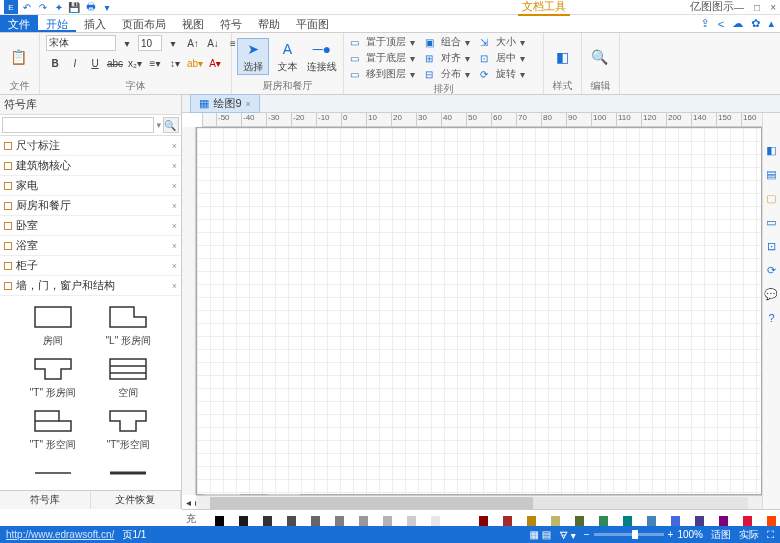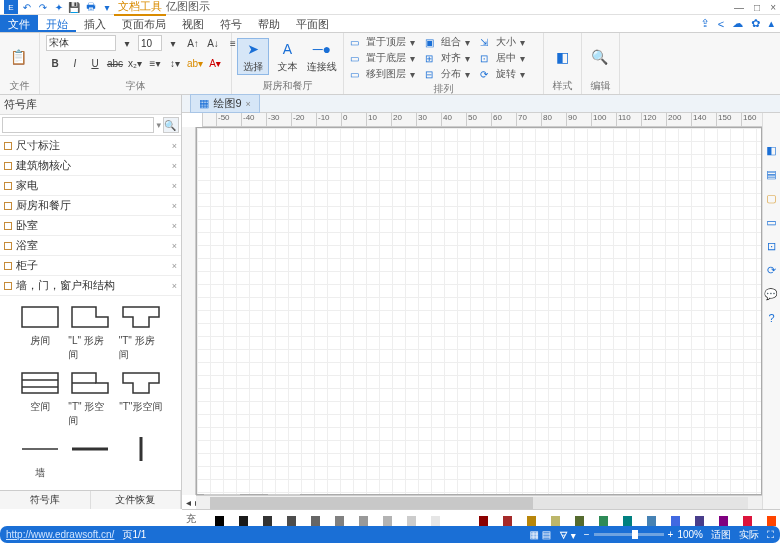--- a/index.html
+++ b/index.html
@@ -2,21 +2,21 @@
 <html><head>
 <meta charset="utf-8">
 <style>
 * { margin:0; padding:0; box-sizing:border-box; font-family:"Microsoft YaHei",SimSun,sans-serif; }
 body { width:780px; height:543px; background:#fff; font-size:11px; color:#333; overflow:hidden; position:relative; }
 
 
 .titlebar { height:15px; background:#fff; display:flex; align-items:center; padding:0 4px; border-bottom:1px solid #e0e0e0;}
 .qat { display:flex; gap:2px; align-items:center; }
 .qat .ico { width:14px; height:14px; display:flex; align-items:center; justify-content:center; color:#1a6fd6; font-size:10px; }
-.title-center { flex:1; display:flex; justify-content:flex-start; font-size:11px; color:#555;}
+.title-center { flex:1; display:flex; justify-content:flex-end; gap:120px; font-size:11px; color:#555;}
 .title-center .highlight { color:#d98b00; border-bottom:2px solid #d98b00; padding:0 4px;}
 .winbtns { display:flex; gap:10px; color:#666; font-size:10px;}
 
 
 .tabs { height:18px; display:flex; align-items:stretch; background:#fff; font-size:11px; border-bottom:1px solid #d0d0d0;}
 .tab { padding:2px 8px; color:#444; cursor:pointer;}
 .tab.file { background:#1a6fd6; color:#fff; }
 .tab.active { color:#1a6fd6; border-bottom:2px solid #1a6fd6;}
 .tabs .spacer { flex:1; }
 .tabs .right { display:flex; gap:8px; align-items:center; padding-right:6px; color:#1a6fd6;}
@@ -44,21 +44,21 @@
 
 
 .left { position:absolute; left:0; top:95px; width:182px; bottom:34px; border-right:1px solid #ccc; background:#fff; display:flex; flex-direction:column;}
 .left .hdr { font-size:11px; padding:2px 4px; border-bottom:1px solid #ddd; color:#333; background:#f5f5f5;}
 .srch { display:flex; padding:2px; gap:2px; border-bottom:1px solid #ddd;}
 .srch input { flex:1; font-size:10px; height:16px; border:1px solid #ccc; padding:0 2px;}
 .srch .sb { width:16px; height:16px; background:#eef3f8; border:1px solid #ccc; display:flex; align-items:center; justify-content:center; color:#1a6fd6; font-size:10px;}
 .cat { display:flex; align-items:center; padding:2px 4px; border-bottom:1px solid #eee; font-size:11px; color:#333;}
 .cat .sq { width:8px; height:8px; border:1px solid #c58b3a; margin-right:4px;}
 .cat .cl { margin-left:auto; color:#999; font-size:9px;}
-.shapes { flex:1; overflow:auto; padding:4px 16px; display:grid; grid-template-columns:repeat(3,1fr); gap:2px 2px;}
+.shapes { flex:1; overflow:auto; padding:4px 16px; display:grid; grid-template-columns:repeat(2,1fr); gap:2px 2px;}
 .shp { display:flex; flex-direction:column; align-items:center; gap:2px; padding:2px; font-size:10px; color:#444;}
 .shp.selected { background:#b8d4f0;}
 .shp .sprev { width:44px; height:30px; display:flex; align-items:center; justify-content:center;}
 .btabs { display:flex; border-top:1px solid #ccc; font-size:10px;}
 .btabs div { flex:1; text-align:center; padding:2px; border-right:1px solid #ddd; background:#f5f5f5;}
 
 
 .canvas { position:absolute; left:182px; right:18px; top:113px; bottom:34px; background:#fff; overflow:hidden;}
 .ruler-h { height:14px; background:#f5f5f5; border-bottom:1px solid #ccc; display:flex; font-size:8px; color:#666; overflow:hidden;margin-left:20px;}
 .ruler-h span { flex:0 0 25px; border-left:1px solid #ccc; padding-left:1px;}
@@ -71,21 +71,21 @@
 .pgtabs .pg { background:#fff; border:1px solid #ccc; padding:0 6px;}
 
 
 .rstrip { position:absolute; right:0; top:113px; width:18px; bottom:34px; background:#f7f7f7; border-left:1px solid #ddd; display:flex; flex-direction:column; align-items:center; gap:10px; padding-top:30px;}
 .rstrip div { width:14px; height:14px; color:#1a6fd6; font-size:11px; display:flex; align-items:center; justify-content:center;}
 
 
 .colorbar { position:absolute; left:182px; right:0; bottom:17px; height:17px; background:#fff; display:flex; align-items:flex-end; border-top:1px solid #ccc; padding-left:4px; gap:15px; overflow:hidden;}
 .colorbar .lbl { font-size:10px; color:#555; margin-right:4px;}
 .sw { width:9px; height:10px; flex:0 0 auto;}
-.status { position:absolute; left:0; right:0; bottom:0; height:17px; background:#1a6fd6; color:#fff; font-size:10px; display:flex; align-items:center; padding:0 6px; gap:8px;border-radius:7px;}
+.status { position:absolute; left:0; right:0; bottom:0; height:17px; background:#1a6fd6; color:#fff; font-size:10px; display:flex; align-items:center; padding:0 6px; gap:8px;}
 .status a { color:#cfe4ff; text-decoration:underline;}
 .status .sp { flex:1;}
 .status .zoom { display:flex; align-items:center; gap:4px;}
 .status .slider { width:70px; height:3px; background:#6fa3e0; position:relative;}
 .status .slider .kn { position:absolute; left:55%; top:-3px; width:6px; height:9px; background:#fff;}
 </style>
 </head>
 <body>
 
 <div class="titlebar">

